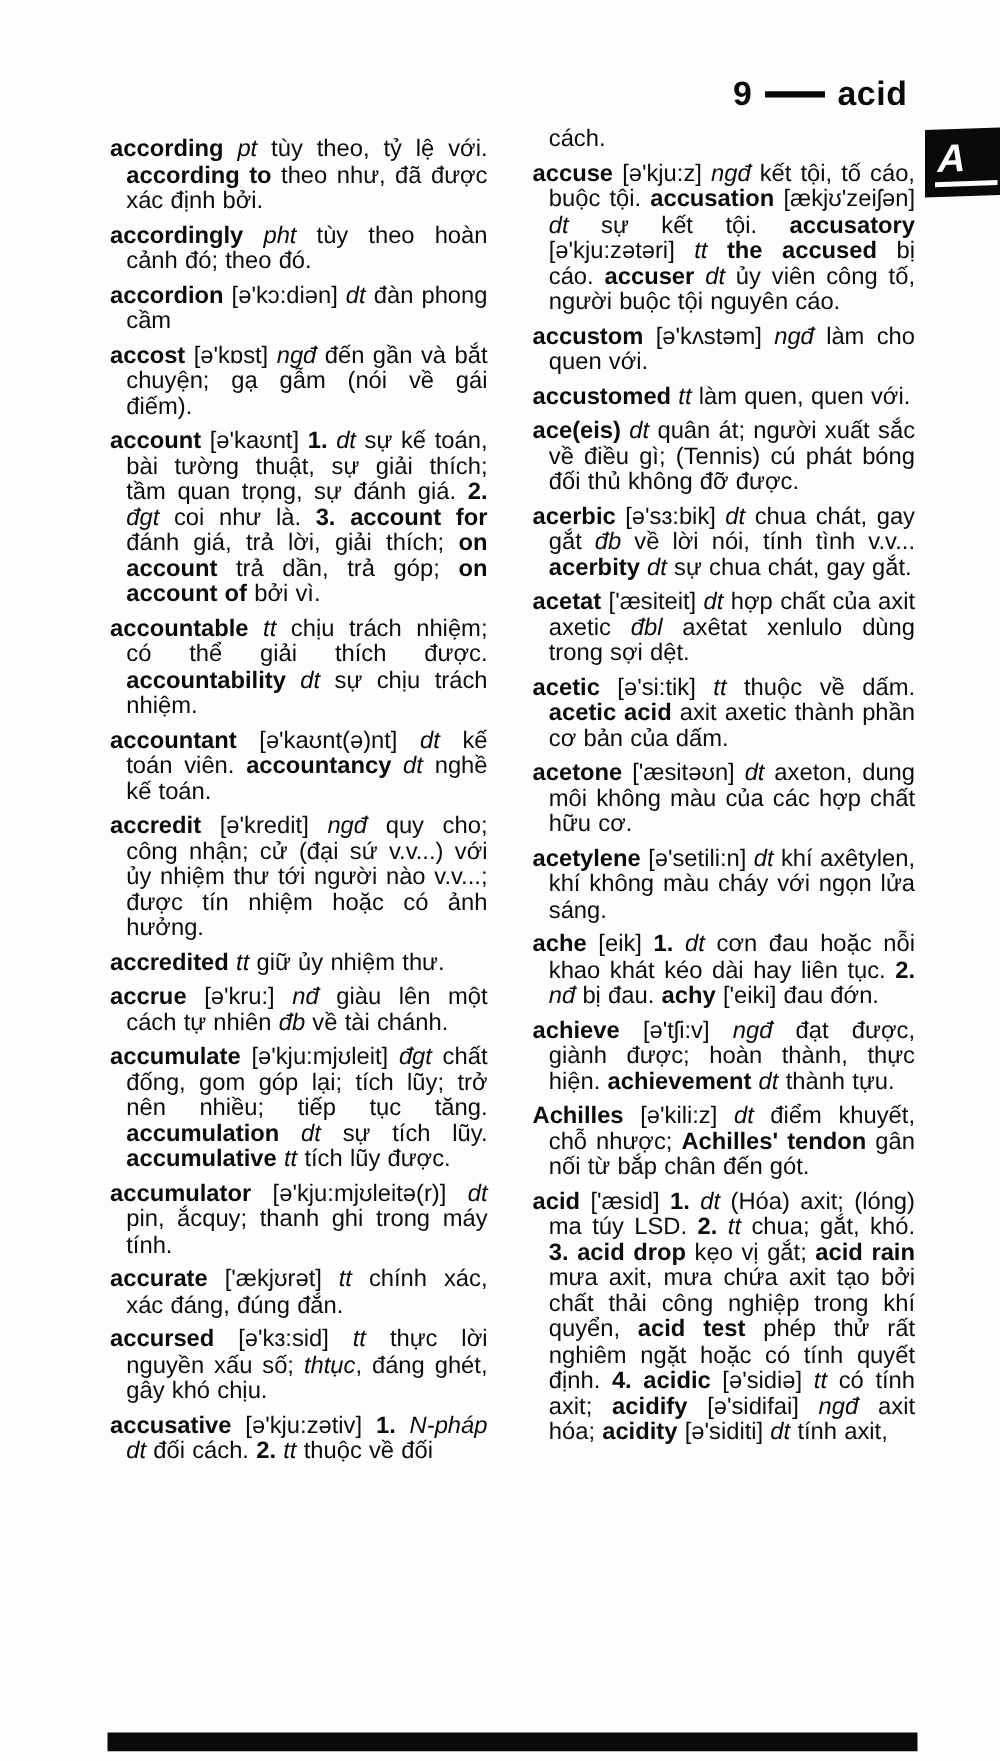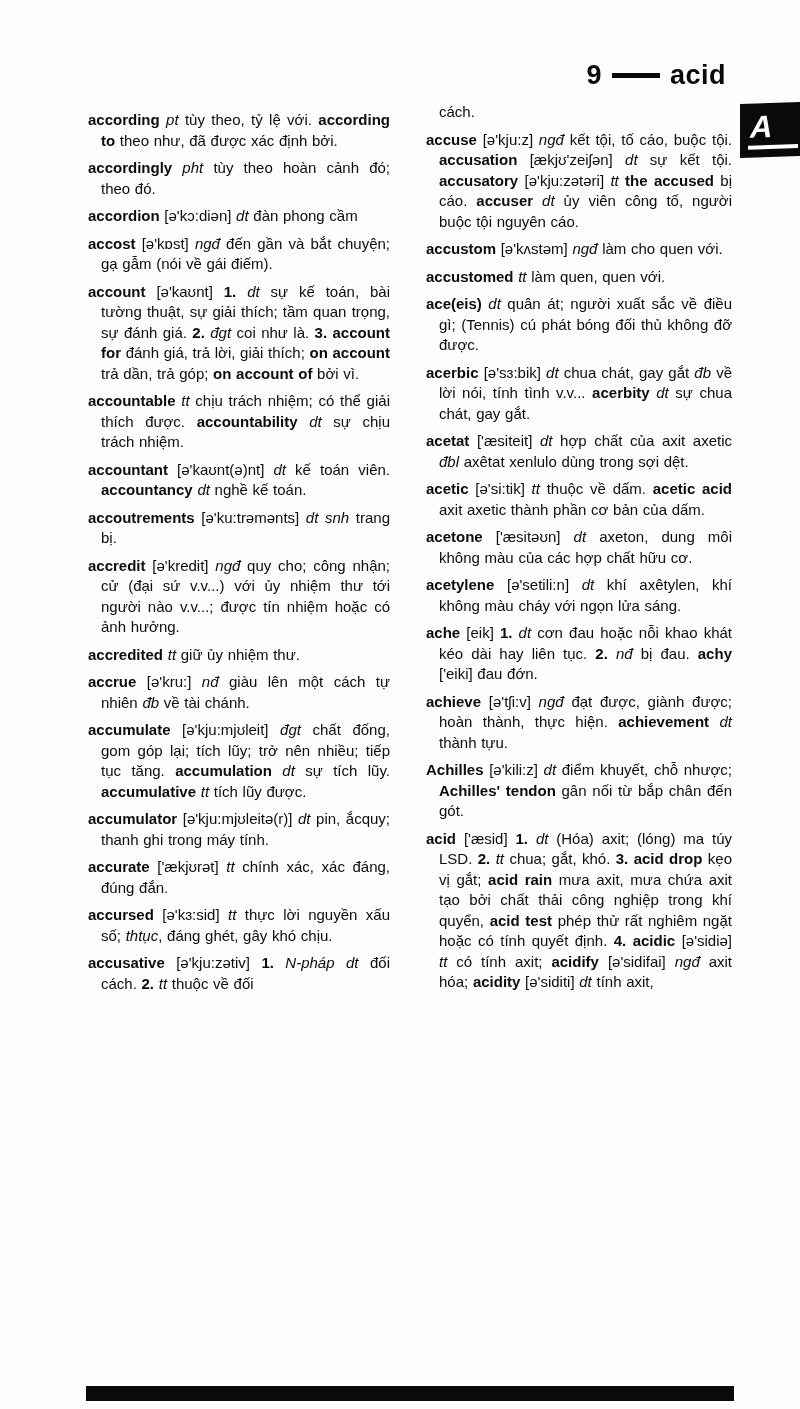--- a/index.html
+++ b/index.html
@@ -35,21 +35,21 @@
     border-bottom:4px solid #ffffff;padding:0 26px 3px 2px;
   }
 
   
   .col{position:absolute;top:0;}
   .col-left{left:88px;top:110px;width:302px;}
   .col-right{left:426px;top:102px;width:306px;}
 
   .entry{
     margin:0 0 7px 0;
-    font-size:15px;line-height:20.5px;
+    font-size:19px;line-height:20.5px;
     text-align:justify;
     padding-left:13px;text-indent:-13px;
     word-spacing:.5px;
   }
   .entry.cont{text-indent:0;}
   .st-b{font-weight:bold;}
   .st-i{font-style:italic;}
 
   
   .bottom-bar{
@@ -72,21 +72,20 @@
   </div>
 
   <div class="col col-left">
       <p class="entry"><span class="st-b">according </span><span class="st-i">pt </span><span>tùy theo, tỷ lệ với. </span><span class="st-b">according to </span><span>theo như, đã được xác định bởi.</span></p>
       <p class="entry"><span class="st-b">accordingly </span><span class="st-i">pht </span><span>tùy theo hoàn cảnh đó; theo đó.</span></p>
       <p class="entry"><span class="st-b">accordion </span><span>[ə'kɔ:diən] </span><span class="st-i">dt </span><span>đàn phong cầm</span></p>
       <p class="entry"><span class="st-b">accost </span><span>[ə'kɒst] </span><span class="st-i">ngđ </span><span>đến gần và bắt chuyện; gạ gẫm (nói về gái điếm).</span></p>
       <p class="entry"><span class="st-b">account </span><span>[ə'kaʊnt] </span><span class="st-b">1. </span><span class="st-i">dt </span><span>sự kế toán, bài tường thuật, sự giải thích; tầm quan trọng, sự đánh giá. </span><span class="st-b">2. </span><span class="st-i">đgt </span><span>coi như là. </span><span class="st-b">3. account for </span><span>đánh giá, trả lời, giải thích; </span><span class="st-b">on account </span><span>trả dần, trả góp; </span><span class="st-b">on account of </span><span>bởi vì.</span></p>
       <p class="entry"><span class="st-b">accountable </span><span class="st-i">tt </span><span>chịu trách nhiệm; có thể giải thích được. </span><span class="st-b">accountability </span><span class="st-i">dt </span><span>sự chịu trách nhiệm.</span></p>
       <p class="entry"><span class="st-b">accountant </span><span>[ə'kaʊnt(ə)nt] </span><span class="st-i">dt </span><span>kế toán viên. </span><span class="st-b">accountancy </span><span class="st-i">dt </span><span>nghề kế toán.</span></p>
-      <p class="entry"><span class="st-b">accoutrements </span><span>[ə'ku:trəmənts] </span><span class="st-i">dt snh </span><span>trang bị.</span></p>
       <p class="entry"><span class="st-b">accredit </span><span>[ə'kredit] </span><span class="st-i">ngđ </span><span>quy cho; công nhận; cử (đại sứ v.v...) với ủy nhiệm thư tới người nào v.v...; được tín nhiệm hoặc có ảnh hưởng.</span></p>
       <p class="entry"><span class="st-b">accredited </span><span class="st-i">tt </span><span>giữ ủy nhiệm thư.</span></p>
       <p class="entry"><span class="st-b">accrue </span><span>[ə'kru:] </span><span class="st-i">nđ </span><span>giàu lên một cách tự nhiên </span><span class="st-i">đb </span><span>về tài chánh.</span></p>
       <p class="entry"><span class="st-b">accumulate </span><span>[ə'kju:mjʊleit] </span><span class="st-i">đgt </span><span>chất đống, gom góp lại; tích lũy; trở nên nhiều; tiếp tục tăng. </span><span class="st-b">accumulation </span><span class="st-i">dt </span><span>sự tích lũy. </span><span class="st-b">accumulative </span><span class="st-i">tt </span><span>tích lũy được.</span></p>
       <p class="entry"><span class="st-b">accumulator </span><span>[ə'kju:mjʊleitə(r)] </span><span class="st-i">dt </span><span>pin, ắcquy; thanh ghi trong máy tính.</span></p>
       <p class="entry"><span class="st-b">accurate </span><span>['ækjʊrət] </span><span class="st-i">tt </span><span>chính xác, xác đáng, đúng đắn.</span></p>
       <p class="entry"><span class="st-b">accursed </span><span>[ə'kɜ:sid] </span><span class="st-i">tt </span><span>thực lời nguyền xấu số; </span><span class="st-i">thtục</span><span>, đáng ghét, gây khó chịu.</span></p>
       <p class="entry"><span class="st-b">accusative </span><span>[ə'kju:zətiv] </span><span class="st-b">1. </span><span class="st-i">N-pháp </span><span class="st-i">dt </span><span>đối cách. </span><span class="st-b">2. </span><span class="st-i">tt </span><span>thuộc về đối</span></p>
     </div>
   <div class="col col-right">

